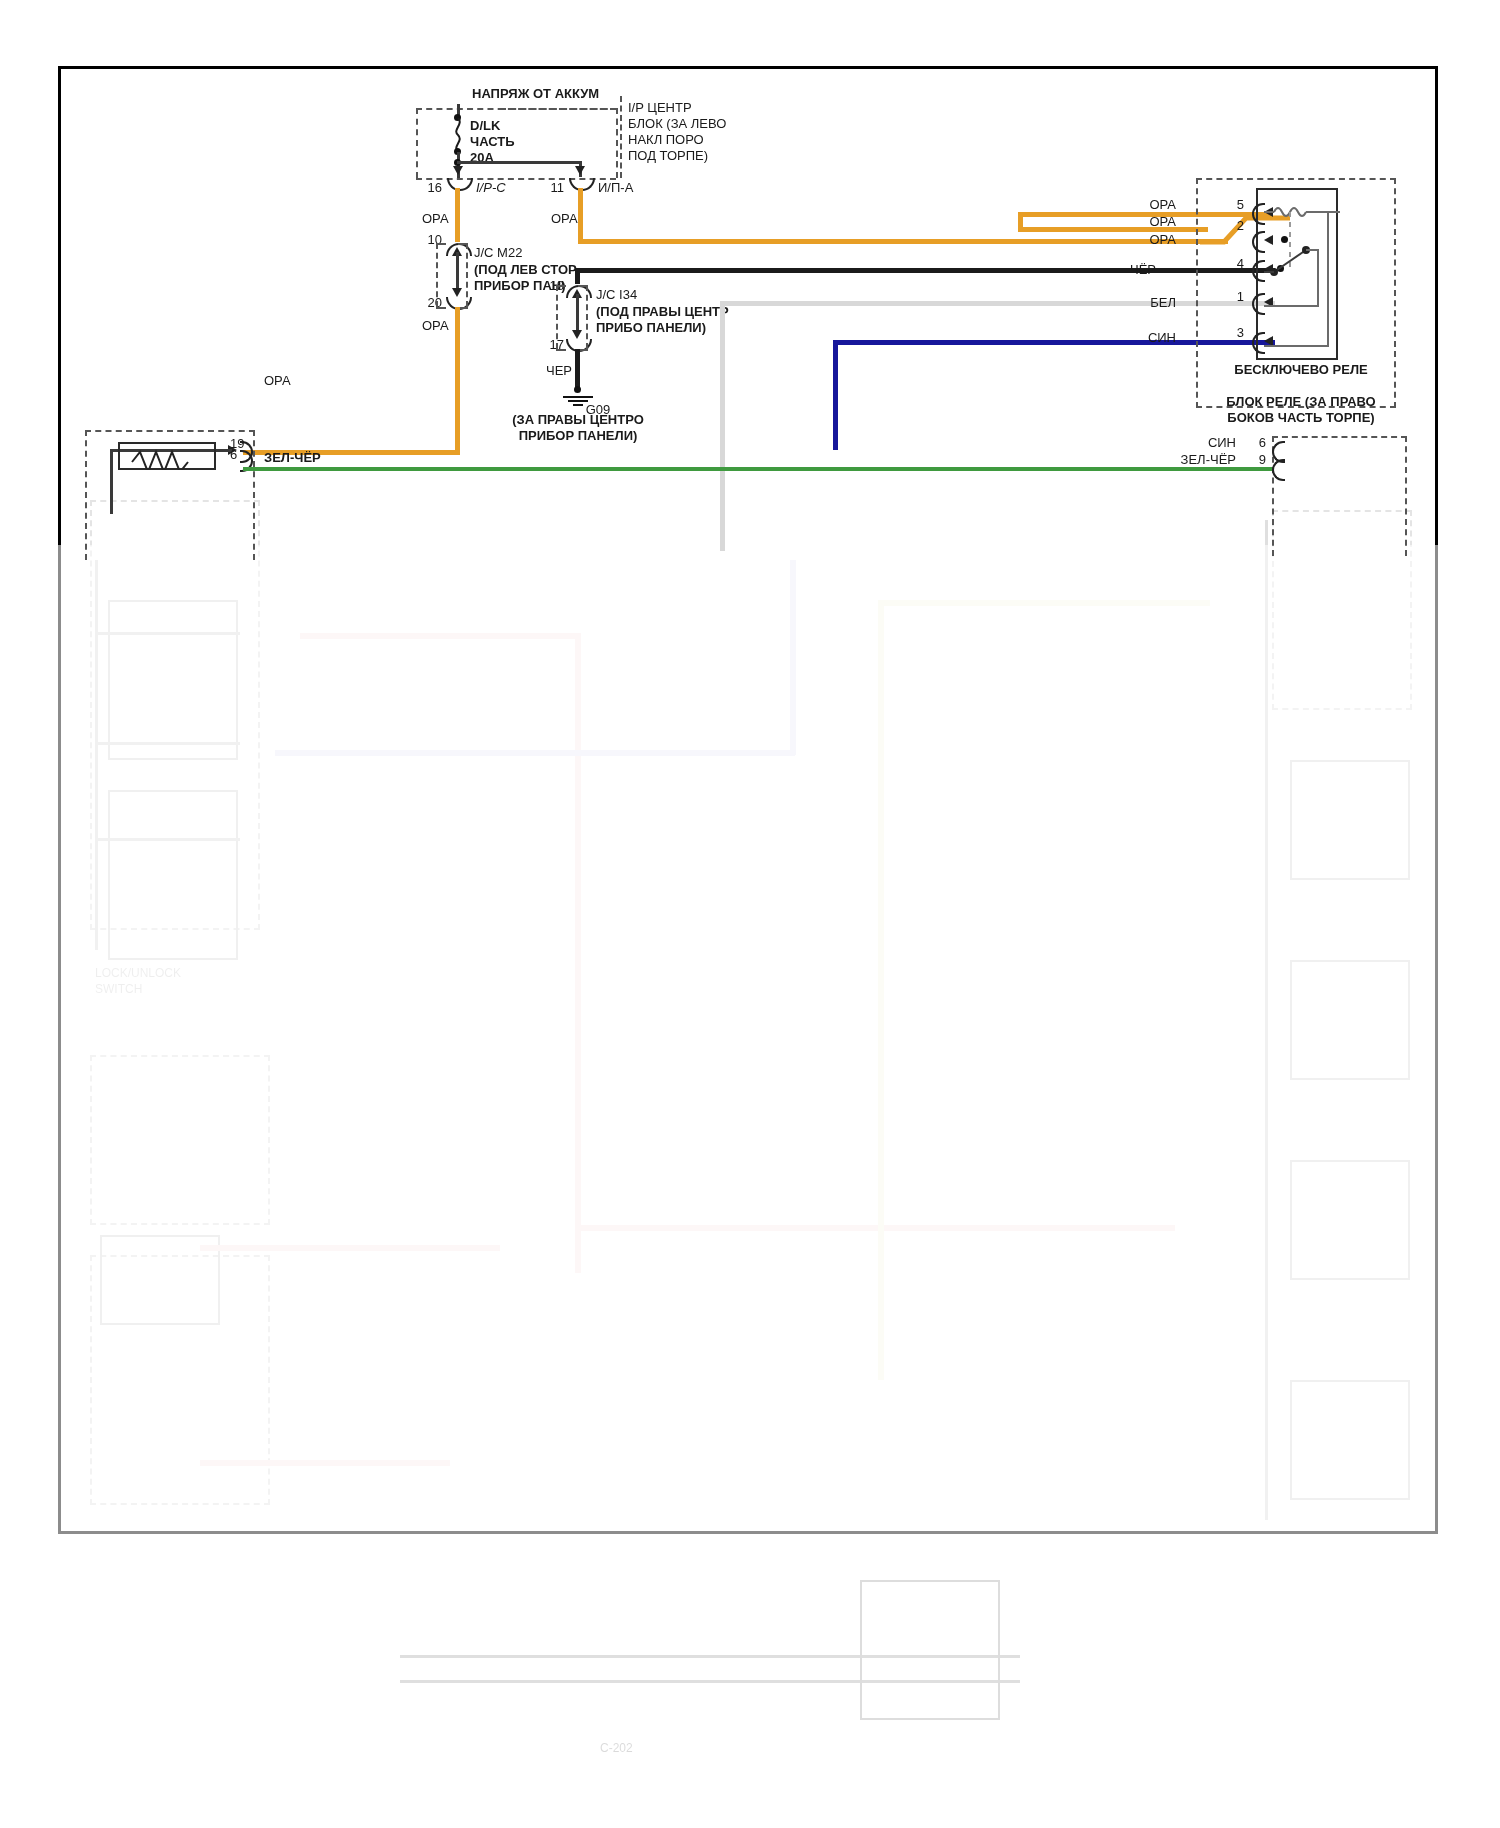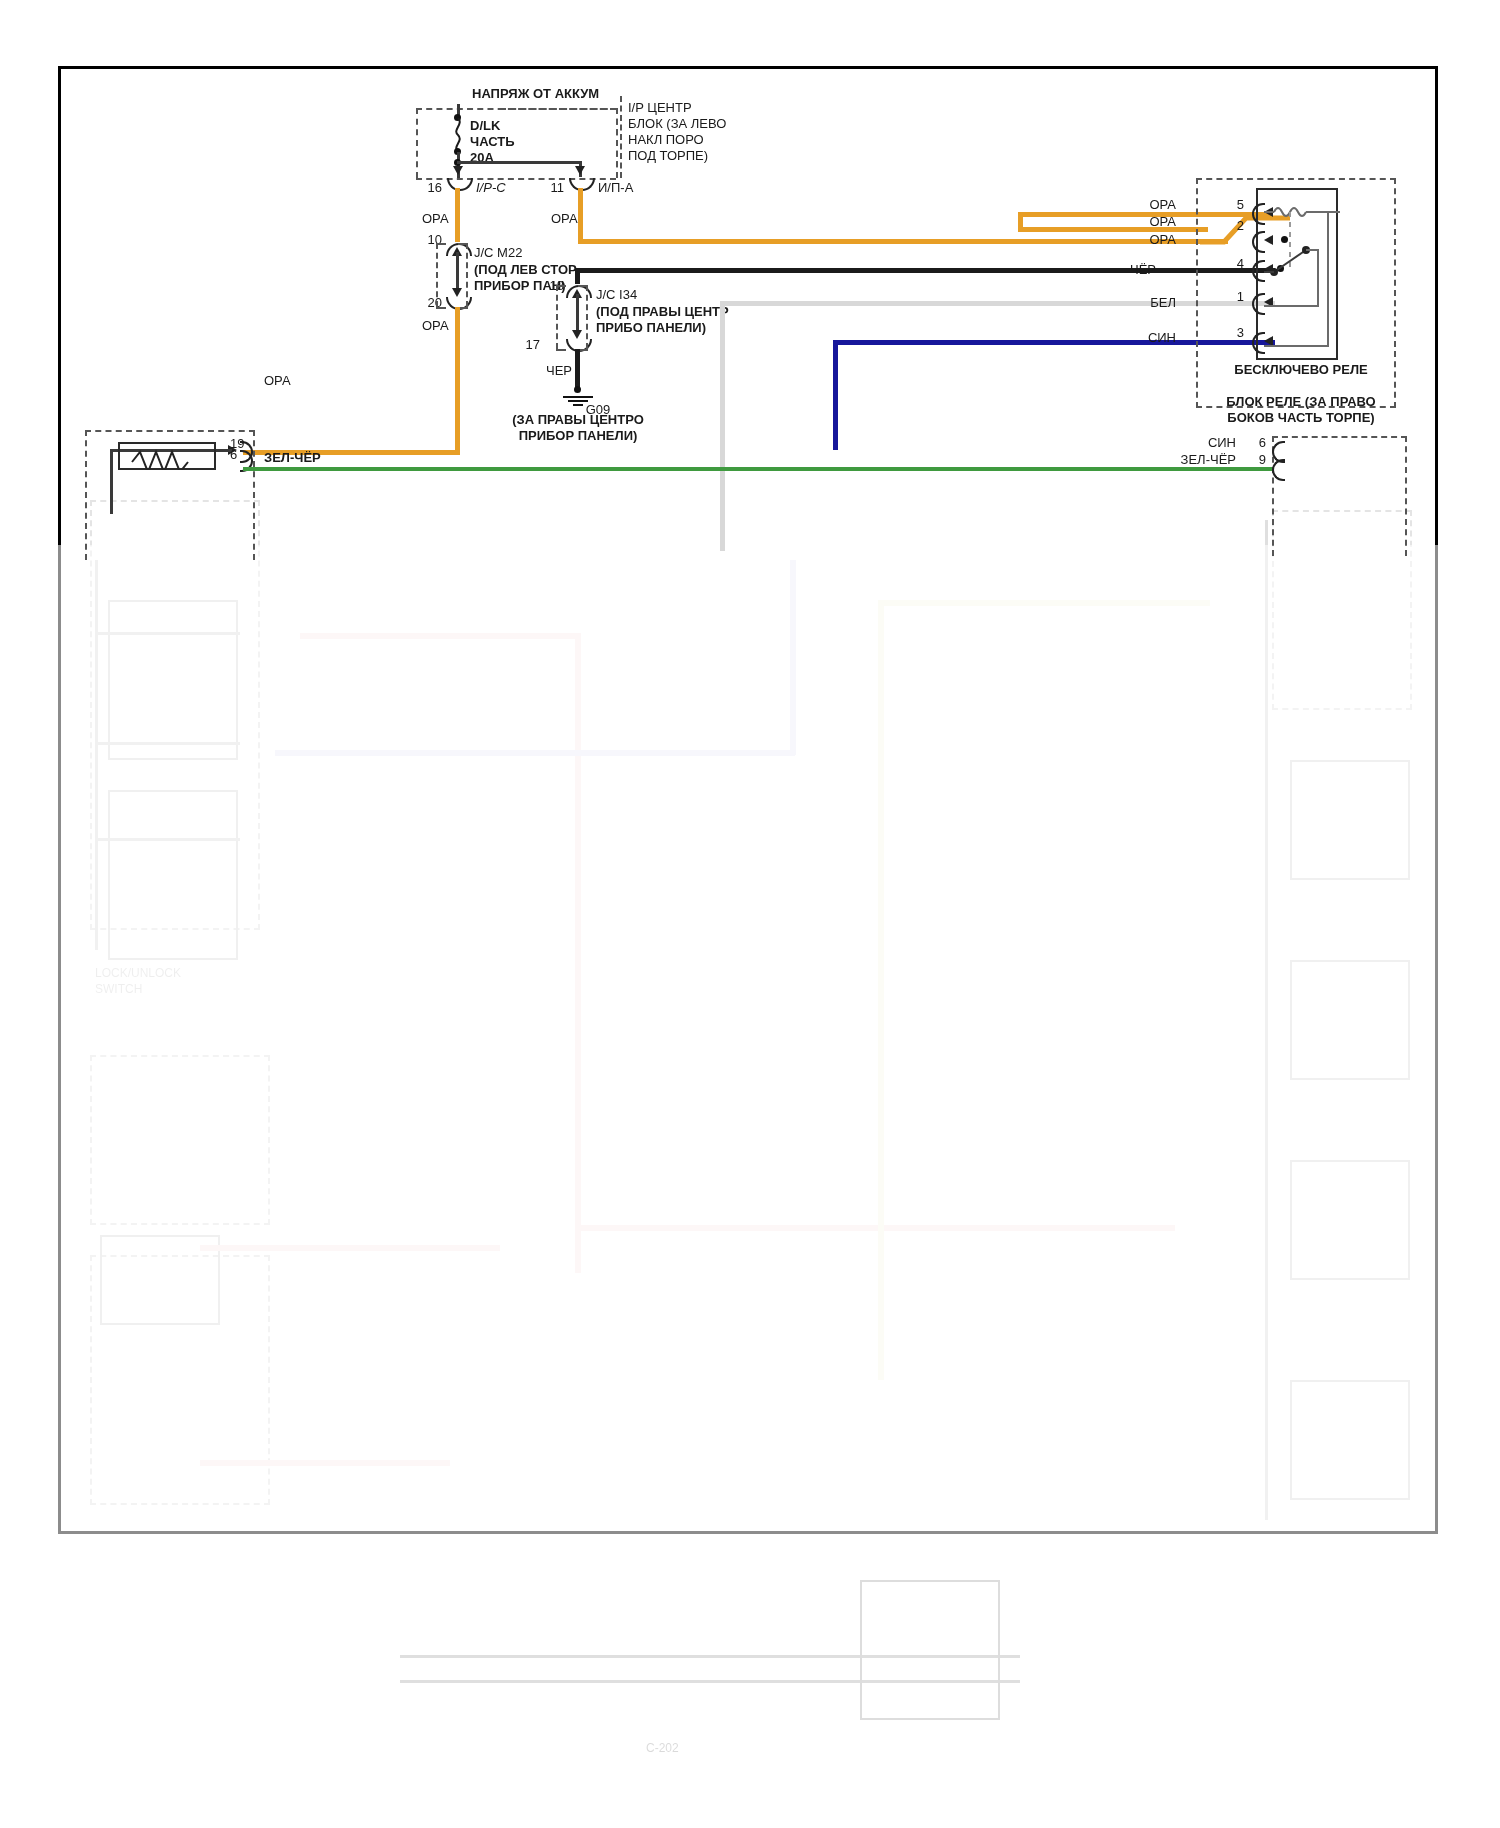--- a/index.html
+++ b/index.html
@@ -99,21 +99,21 @@
     <div class="wire vw" style="left:790px;top:560px;height:195px;width:6px;background:#8e8ed8;"></div>
     <div class="wire hw" style="left:880px;top:600px;width:330px;height:6px;background:#dada7a;"></div>
     <div class="wire vw" style="left:878px;top:600px;height:780px;width:6px;background:#dada7a;"></div>
 
     <div class="wire hw" style="left:200px;top:1245px;width:300px;height:6px;background:#e98c8c;"></div>
     <div class="wire hw" style="left:200px;top:1460px;width:250px;height:6px;background:#e98c8c;"></div>
 
     <div class="wire thin hw" style="left:400px;top:1655px;width:620px;"></div>
     <div class="wire thin hw" style="left:400px;top:1680px;width:620px;"></div>
     <div class="box" style="left:860px;top:1580px;width:140px;height:140px;"></div>
-    <div class="lbl sm" style="left:600px;top:1740px;margin-left:46px;">C-202</div>
+    <div class="lbl sm" style="left:600px;top:1740px;">C-202</div>
   </div>
 
   <div class="veil" style="left:58px;top:545px;width:1380px;height:990px;background:rgba(255,255,255,0.55);"></div>
 
   <div class="lbl b" style="left:472px;top:86px;">НАПРЯЖ ОТ АККУМ</div>
 
   <div class="dash-l" style="left:416px;top:108px;height:70px;"></div>
   <div class="dash-t" style="left:416px;top:108px;width:200px;"></div>
   <div class="dash-t" style="left:500px;top:108px;width:118px;"></div>
   <div class="dash-r" style="left:616px;top:108px;height:70px;"></div>
@@ -200,21 +200,21 @@
   <div class="wire blk hw" style="left:575px;top:268px;width:700px;"></div>
   <div class="lbl r" style="left:1090px;top:262px;width:66px;">ЧЁР</div>
 
   <div class="wire blk vw" style="left:575px;top:268px;height:16px;"></div>
   <div class="lbl r" style="left:540px;top:278px;width:24px;">18</div>
   <div class="cap-t" style="left:566px;top:285px;"></div>
   <div class="arru" style="left:572px;top:289px;"></div>
   <div class="wire thin vw" style="left:576px;top:294px;height:40px;"></div>
   <div class="arrd" style="left:572px;top:330px;"></div>
   <div class="cap-b" style="left:566px;top:339px;"></div>
-  <div class="lbl r" style="left:516px;top:337px;width:24px;">17</div>
+  <div class="lbl r" style="left:540px;top:337px;width:24px;">17</div>
 
   <div class="dash-l" style="left:556px;top:285px;height:64px;"></div>
   <div class="dash-t" style="left:556px;top:285px;width:10px;"></div>
   <div class="dash-b" style="left:556px;top:285px;width:10px;height:64px;"></div>
   <div class="dash-r" style="left:586px;top:285px;height:64px;"></div>
   <div class="dash-t" style="left:578px;top:285px;width:10px;"></div>
   <div class="dash-b" style="left:578px;top:285px;width:10px;height:64px;"></div>
 
   <div class="lbl" style="left:596px;top:287px;">J/C I34</div>
   <div class="lbl b" style="left:596px;top:304px;">(ПОД ПРАВЫ ЦЕНТР</div>

